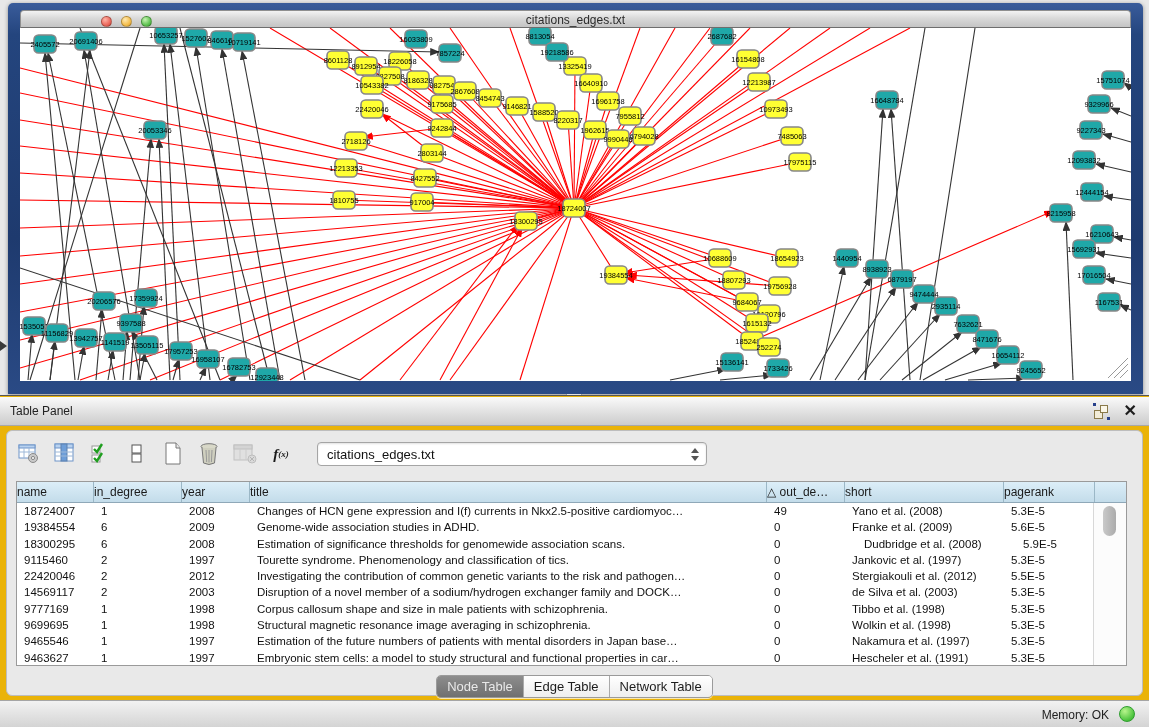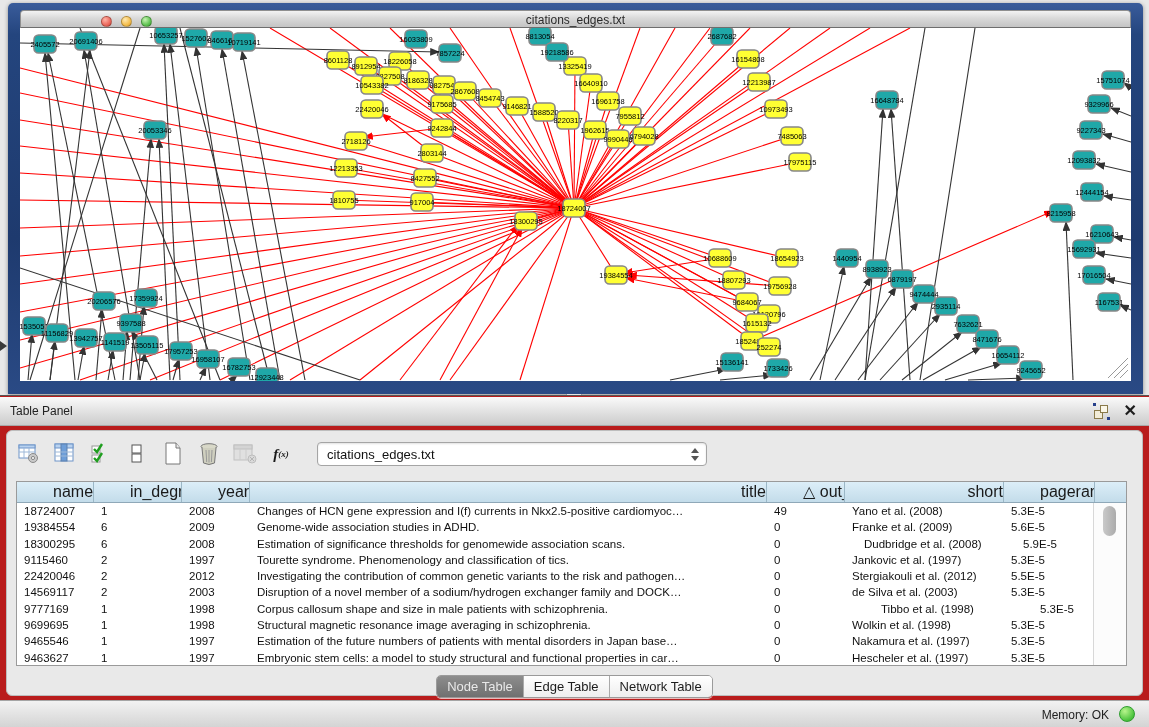--- a/index.html
+++ b/index.html
@@ -23,21 +23,21 @@
   .canvas-wrap { position:absolute; left:12px; top:25px; right:12px; bottom:13px;
     background:#ffffff; overflow:hidden; }
   .split-notch { position:absolute; left:566px; top:394px; width:16px; height:6px;
     background:linear-gradient(180deg,#e8e8e8,#bfbfbf); border:1px solid #9a9a9a; border-top:none;
     border-radius:0 0 3px 3px; }
   .edge-arrow-left { position:absolute; left:0; top:341px; width:0; height:0;
     border-top:5px solid transparent; border-bottom:5px solid transparent; border-left:7px solid #3a3a3a; }
 
   
   .table-panel { position:absolute; left:0; top:395px; width:1149px; height:305px;
-    background:#b91c1c; border-top:1px solid #555; }
+    background:#eab308; border-top:1px solid #555; }
   .tp-header { position:absolute; left:0; top:1px; width:100%; height:29px;
     background:linear-gradient(180deg,#fafafa,#dedede 60%,#cccccc); border-bottom:1px solid #a8a8a8; }
   .tp-title { position:absolute; left:10px; top:7px; font-size:12px; color:#222; }
   .tp-float { position:absolute; right:40px; top:7px; width:15px; height:15px; cursor:pointer; }
   .tp-float .sq1 { position:absolute; left:0; bottom:0; width:9px; height:9px; border:1px solid #8a7a4a; background:#f2ecd8; }
   .tp-float .sq2 { position:absolute; right:1px; top:1px; width:8px; height:8px; border:1px solid #8a7a4a; background:#fbf7e9; }
   .tp-float .dot { position:absolute; width:3px; height:3px; background:#27408b; }
   .tp-close { position:absolute; right:12px; top:4px; font-size:16px; font-weight:bold; color:#1d1d1d; cursor:pointer; line-height:20px; }
   .tp-body { position:absolute; left:6px; top:34px; right:6px; bottom:4px;
     background:#e9e9e9; border:1px solid #bdbdbd; border-radius:6px; }
@@ -53,22 +53,22 @@
   .stepper { position:absolute; right:6px; top:3px; width:11px; height:17px; }
   .stepper .up { position:absolute; left:2px; top:2px; width:0; height:0;
     border-left:4px solid transparent; border-right:4px solid transparent; border-bottom:5px solid #555; }
   .stepper .dn { position:absolute; left:2px; bottom:2px; width:0; height:0;
     border-left:4px solid transparent; border-right:4px solid transparent; border-top:5px solid #555; }
 
   .grid { position:absolute; left:9px; top:50px; width:1111px; height:185px;
     background:#ffffff; border:1px solid #9a9a9a; overflow:hidden; }
   .grid-header { display:flex; height:21px; background:linear-gradient(180deg,#dceef8,#c3dcea);
     border-bottom:1px solid #8fa8b8; }
-  .grid-header .hcell { font-size:16px; color:#1a1a1a; text-align:right; line-height:20px;
-    border-right:1px solid #9bb7c6; overflow:hidden; white-space:nowrap; cursor:pointer;padding-left:36px; }
+  .grid-header .hcell { font-size:12px; color:#1a1a1a; text-align:left; line-height:20px;
+    border-right:1px solid #9bb7c6; overflow:hidden; white-space:nowrap; cursor:pointer; }
   .grid-row { display:flex; height:16.3px; background:#fff; }
   .grid-row .cell { font-size:11.5px; color:#111; line-height:16px; padding-left:7px;
     overflow:hidden; white-space:nowrap; }
   .vscroll { position:absolute; right:0; top:21px; bottom:0; width:33px; background:#fcfcfc; border-left:1px solid #d8d8d8; }
   .vthumb { position:absolute; left:9px; top:3px; width:13px; height:30px; background:linear-gradient(90deg,#c9c9c9,#ababab);
     border-radius:7px; cursor:pointer; }
 
   .tabbar { position:absolute; left:0; right:0; top:244px; display:flex; justify-content:center; }
   .seg { display:flex; border:1px solid #9a9a9a; border-radius:5px; overflow:hidden;
     box-shadow:0 1px 0 rgba(255,255,255,.7); }
@@ -771,21 +771,21 @@
             <div class="cell" style="width: 78px;">0</div>
             <div class="cell" style="width: 159px;">de Silva et al. (2003)</div>
             <div class="cell" style="width: 91px;">5.3E-5</div>
           </div>
           <div class="grid-row">
             <div class="cell" style="width: 77px;">9777169</div>
             <div class="cell" style="width: 88px;">1</div>
             <div class="cell" style="width: 68px;">1998</div>
             <div class="cell" style="width: 517px;">Corpus callosum shape and size in male patients with schizophrenia.</div>
             <div class="cell" style="width: 78px;">0</div>
-            <div class="cell" style="width: 159px; margin-left: 29px;">Tibbo et al. (1998)</div>
+            <div class="cell" style="width: 159px;">Tibbo et al. (1998)</div>
             <div class="cell" style="width: 91px;">5.3E-5</div>
           </div>
           <div class="grid-row">
             <div class="cell" style="width: 77px;">9699695</div>
             <div class="cell" style="width: 88px;">1</div>
             <div class="cell" style="width: 68px;">1998</div>
             <div class="cell" style="width: 517px;">Structural magnetic resonance image averaging in schizophrenia.</div>
             <div class="cell" style="width: 78px;">0</div>
             <div class="cell" style="width: 159px;">Wolkin et al. (1998)</div>
             <div class="cell" style="width: 91px;">5.3E-5</div>
@@ -798,21 +798,21 @@
             <div class="cell" style="width: 78px;">0</div>
             <div class="cell" style="width: 159px;">Nakamura et al. (1997)</div>
             <div class="cell" style="width: 91px;">5.3E-5</div>
           </div>
           <div class="grid-row">
             <div class="cell" style="width: 77px;">9463627</div>
             <div class="cell" style="width: 88px;">1</div>
             <div class="cell" style="width: 68px;">1997</div>
             <div class="cell" style="width: 517px;">Embryonic stem cells: a model to study structural and functional properties in car…</div>
             <div class="cell" style="width: 78px;">0</div>
-            <div class="cell" style="width: 159px;">Hescheler et al. (1997)</div>
+            <div class="cell" style="width: 159px;">Hescheler et al. (1991)</div>
             <div class="cell" style="width: 91px;">5.3E-5</div>
           </div>
         </div>
       <div class="vscroll">
           <div class="vthumb"></div>
         </div>
     </div>
 
     <div class="tabbar">
       <div class="seg" id="segtabs">

